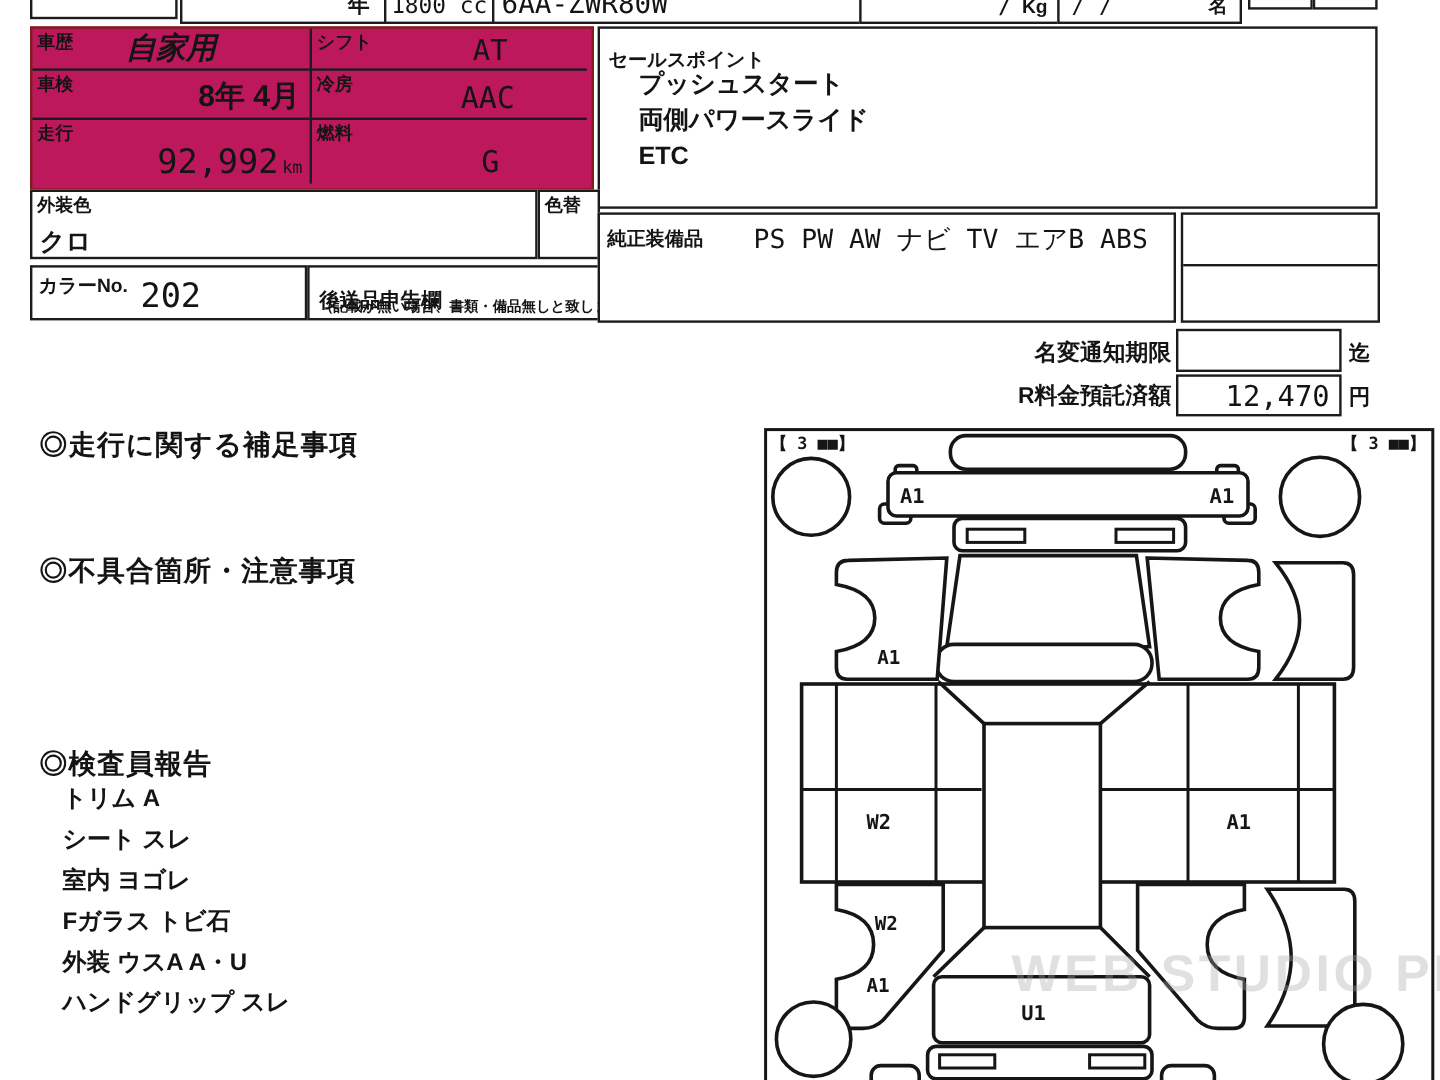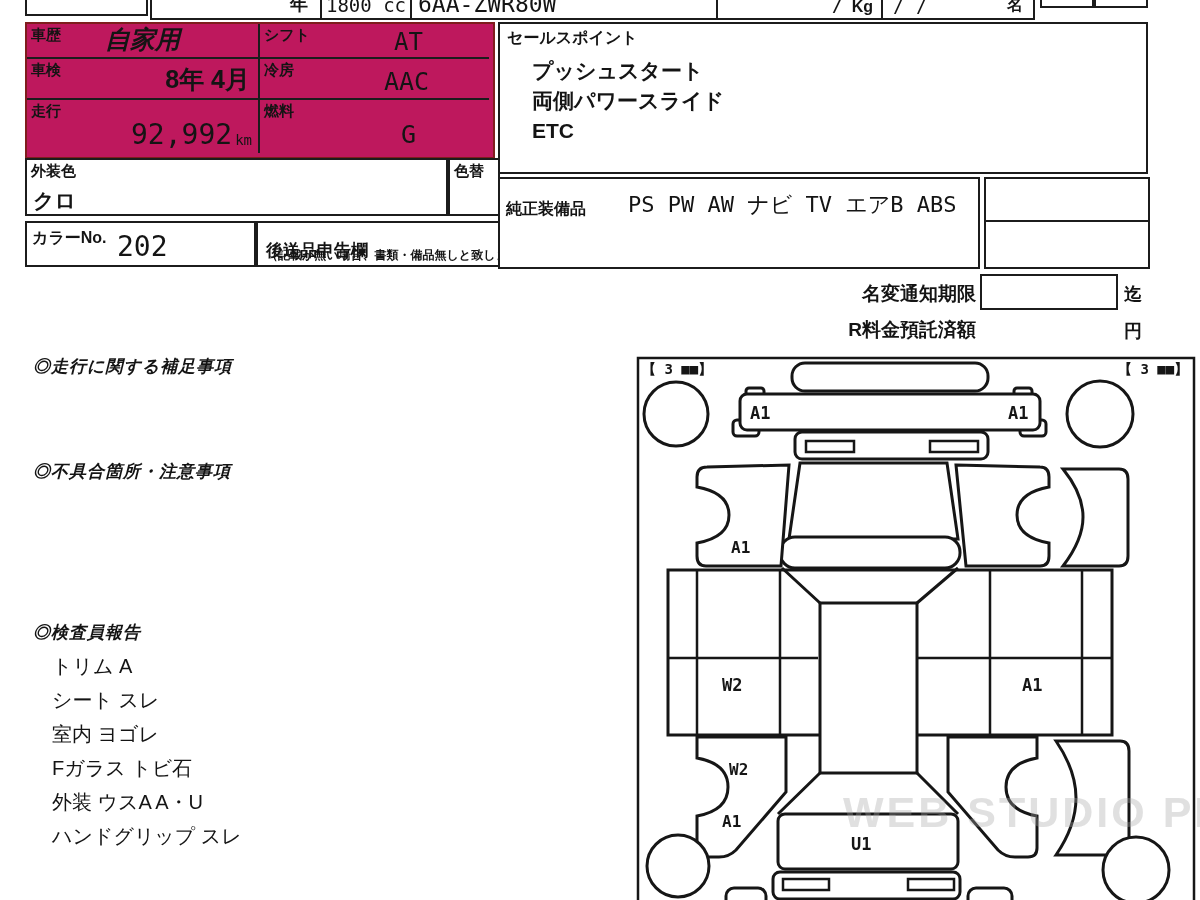--- a/index.html
+++ b/index.html
@@ -11,23 +11,23 @@
   .cell-lbl{position:absolute;top:2px;left:4px;font-size:15px;font-weight:bold;}
   .grid-main{position:absolute;left:25px;top:22px;width:466px;height:133px;border:2px solid #7f1d1d;
              display:grid;grid-template-columns:231px 231px;grid-template-rows:33px 41px 55px;background:#be185d;}
   .gc{position:relative;box-sizing:border-box;display:flex;align-items:flex-end;overflow:visible;justify-content:center;}
   .gc.c2{border-left:2px solid #1c1c1c;}
   .gc.r2,.gc.r3{border-top:2px solid #1c1c1c;}
   .grid-equip{position:absolute;left:498px;top:177px;width:478px;height:88px;border:2px solid #1c1c1c;
               display:grid;grid-template-rows:41px 43px;background:#fff;}
   .grid-equip-empty{position:absolute;left:984px;top:177px;width:162px;height:88px;border:2px solid #1c1c1c;
               display:grid;grid-template-rows:41px 43px;background:#fff;}
-  .er{position:relative;display:flex;align-items:flex-end;box-sizing:border-box;}
+  .er{position:relative;display:flex;align-items:center;box-sizing:border-box;}
   .er.b{border-top:2px solid #1c1c1c;}
-  .heading{position:absolute;font-size:17px;font-weight:bold;letter-spacing:1px;font-style:italic;}
+  .heading{position:absolute;font-size:23px;font-weight:bold;letter-spacing:1px;}
   .report-item{font-size:20px;line-height:34px;white-space:pre;}
   .watermark{position:absolute;left:843px;top:788px;font-size:43px;font-weight:bold;letter-spacing:3px;
              color:rgba(165,165,165,0.35);z-index:5;white-space:nowrap;pointer-events:none;}
   svg text{font-family:"DejaVu Sans Mono",monospace;font-weight:bold;}
 </style>
 </head>
 <body>
 
 <div class="screen">
 
@@ -74,21 +74,21 @@
       <span class="mono" style="font-size:28px;padding-bottom:2px;">92,992</span>
       <span class="mono" style="font-size:14px;padding:0 6px 5px 3px;">km</span>
     </div>
     <div class="gc c2 r3">
       <span class="cell-lbl">燃料</span>
       <span class="mono" style="font-size:25px;padding:0 0 4px 68px;">G</span>
     </div>
   </div>
 
   <div class="bx" style="left:498px;top:22px;width:650px;height:152px;">
-    <span style="position:absolute;top:4px;left:7px;font-size:16px;font-weight:bold;font-family:Liberation Serif, serif;">セールスポイント</span>
+    <span style="position:absolute;top:16px;left:7px;font-size:16px;font-weight:bold;font-family:Liberation Serif, serif;">セールスポイント</span>
     <div style="position:absolute;left:32px;top:32px;font-size:21px;font-weight:bold;line-height:30px;">
       <div>プッシュスタート</div>
       <div>両側パワースライド</div>
       <div>ETC</div>
     </div>
   </div>
 
   <div class="bx" style="left:25px;top:158px;width:423px;height:58px;">
     <span class="cell-lbl">外装色</span>
     <span style="position:absolute;left:6px;top:27px;font-size:21px;font-weight:bold;">クロ</span>
@@ -115,27 +115,30 @@
   <div class="grid-equip-empty">
     <div class="er"></div>
     <div class="er b"></div>
   </div>
 
   <div class="abs" style="left:780px;top:281px;width:196px;text-align:right;font-size:19px;font-weight:bold;">名変通知期限</div>
   <div class="bx" style="left:980px;top:274px;width:138px;height:36px;"></div>
   <div class="abs" style="left:1124px;top:282px;font-size:18px;font-weight:bold;">迄</div>
 
   <div class="abs" style="left:780px;top:317px;width:196px;text-align:right;font-size:19px;font-weight:bold;">R料金預託済額</div>
+  <div class="bx" style="left:980px;top:312px;width:138px;height:35px;display:flex;align-items:center;justify-content:flex-end;padding-right:8px;">
+    <span class="mono" style="font-size:24px;">12,470</span>
+  </div>
   <div class="abs" style="left:1124px;top:319px;font-size:18px;font-weight:bold;">円</div>
 
   <div class="heading" style="left:33px;top:355px;">◎走行に関する補足事項</div>
   <div class="heading" style="left:33px;top:460px;">◎不具合箇所・注意事項</div>
   <div class="heading" style="left:33px;top:621px;">◎検査員報告</div>
 
-  <div class="abs" style="left:52px;top:649px;font-weight:normal;">
+  <div class="abs" style="left:52px;top:649px;font-weight:bold;">
     <div class="report-item">トリム A</div>
     <div class="report-item">シート スレ</div>
     <div class="report-item">室内 ヨゴレ</div>
     <div class="report-item">Fガラス トビ石</div>
     <div class="report-item">外装 ウスA A・U</div>
     <div class="report-item">ハンドグリップ スレ</div>
   </div>
 
   <svg class="abs" style="left:628px;top:350px;z-index:2;" width="572" height="550" viewBox="628 350 572 550">
     <g stroke="#161616" fill="none">

